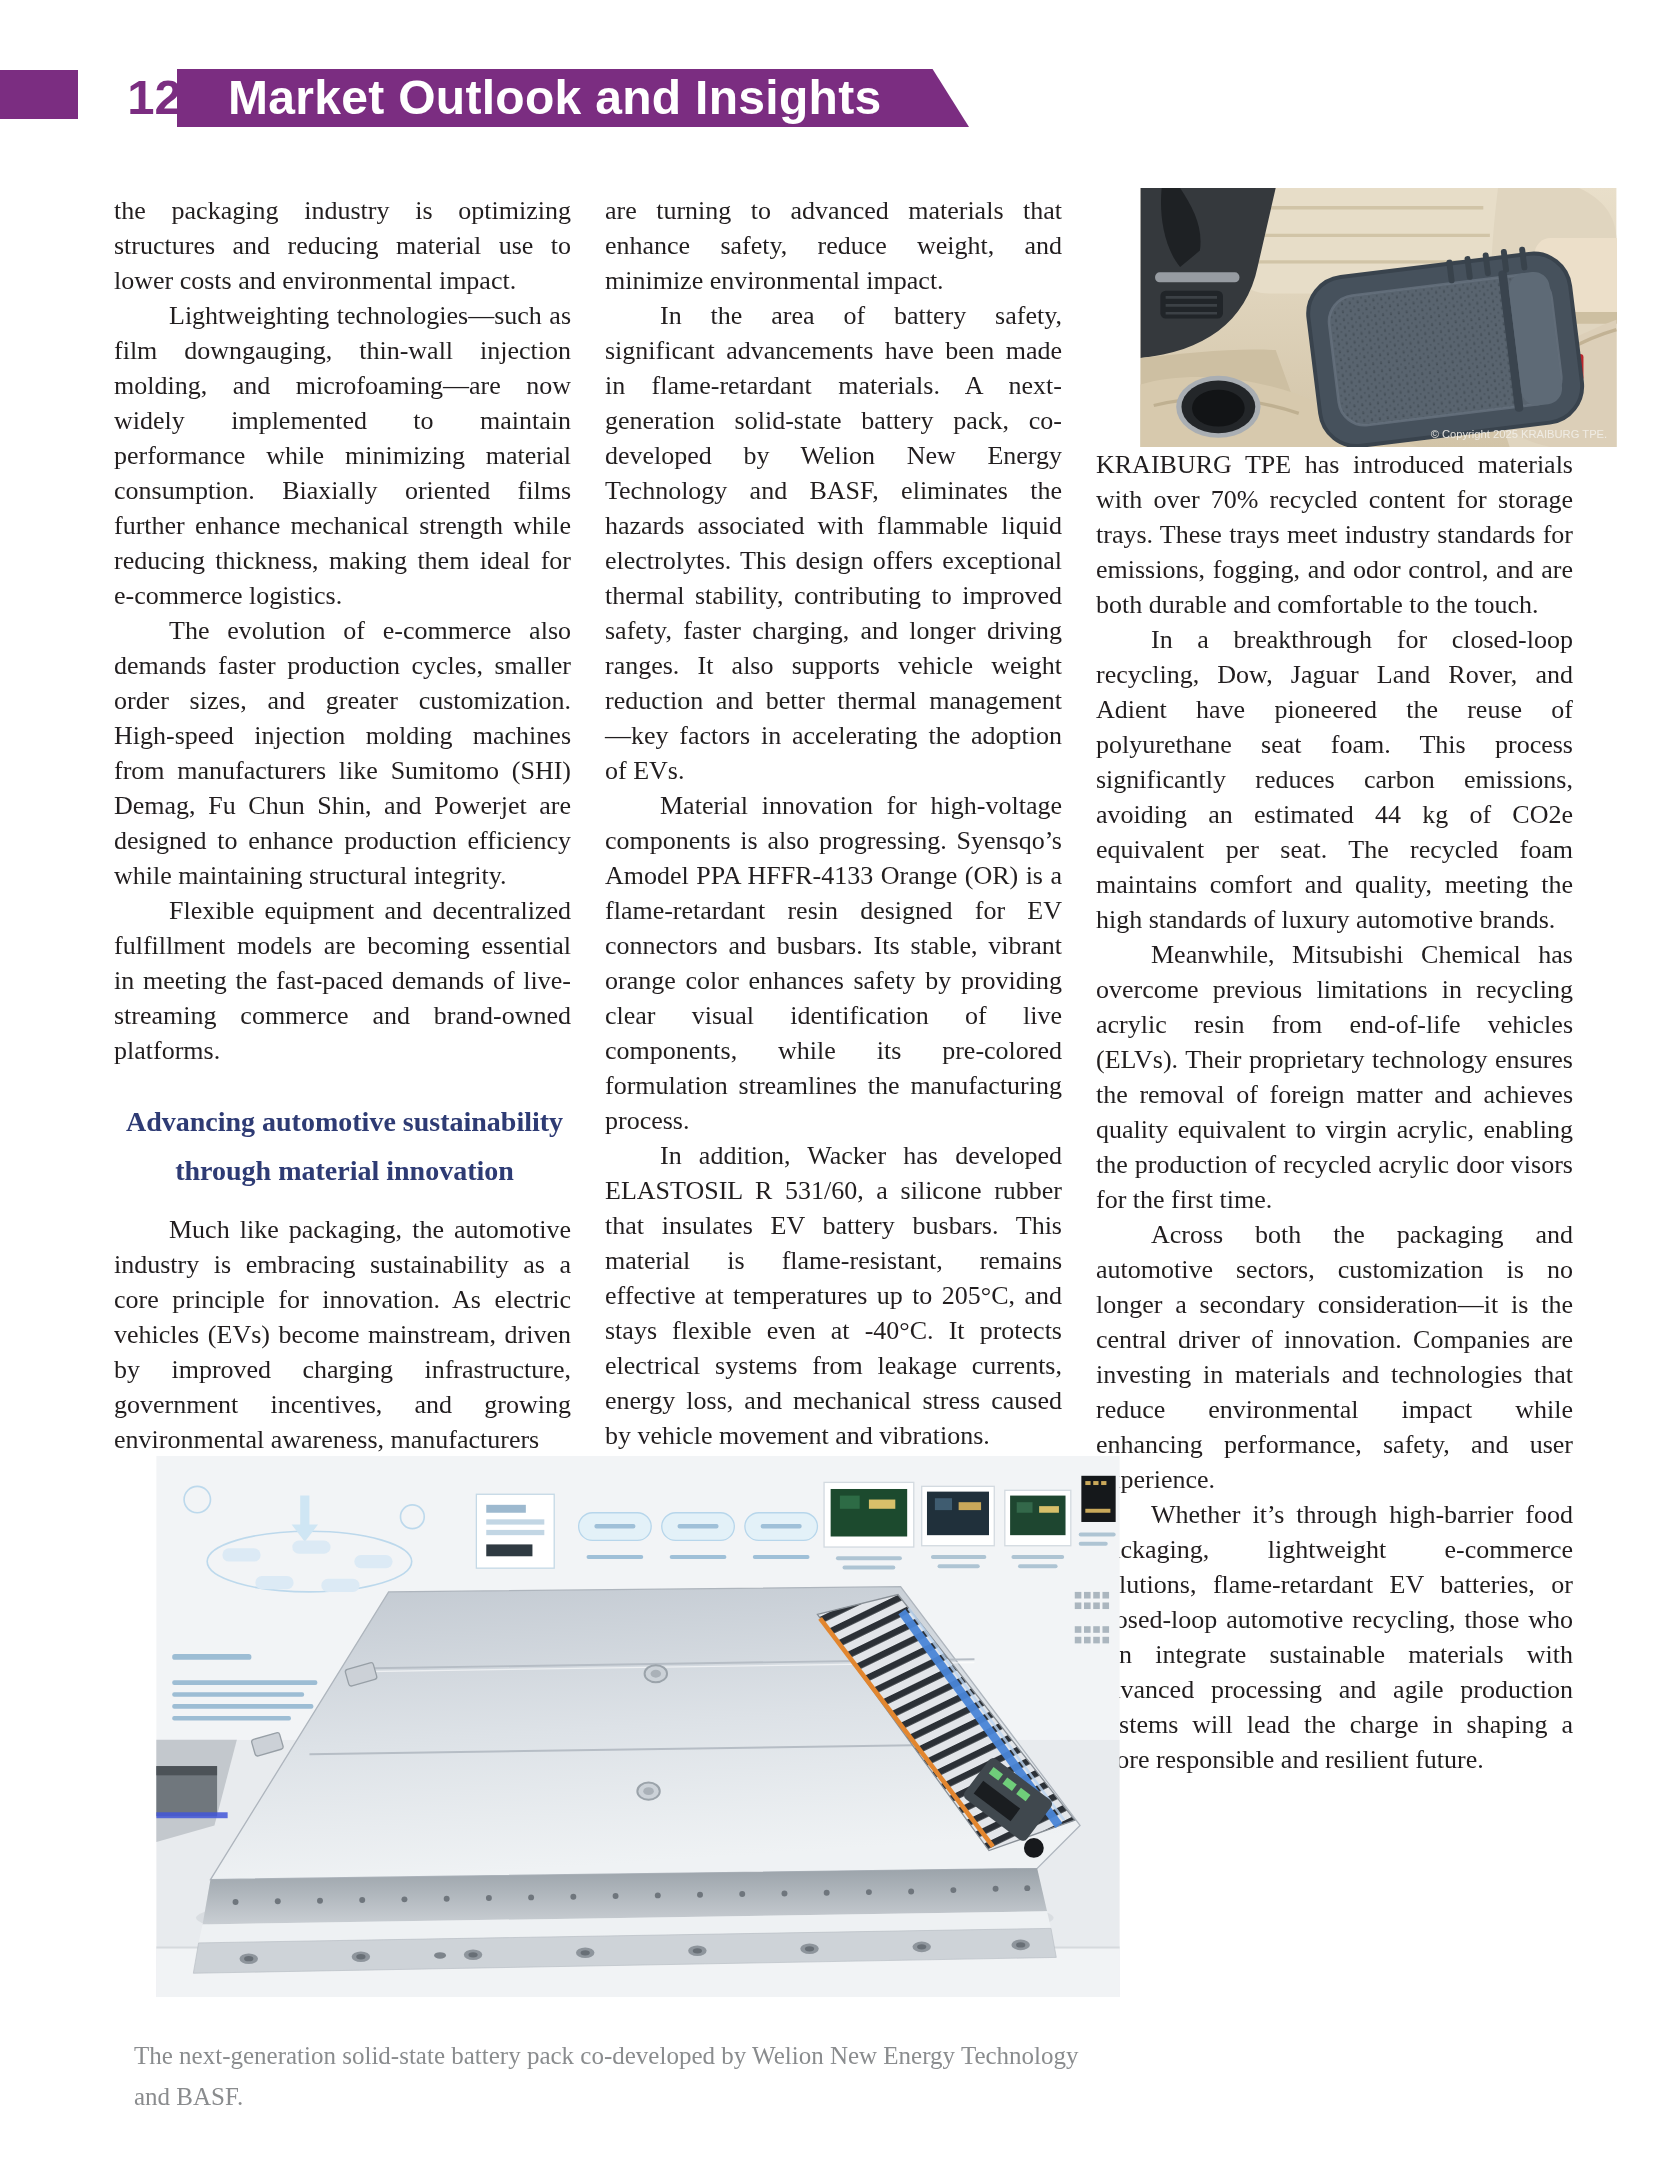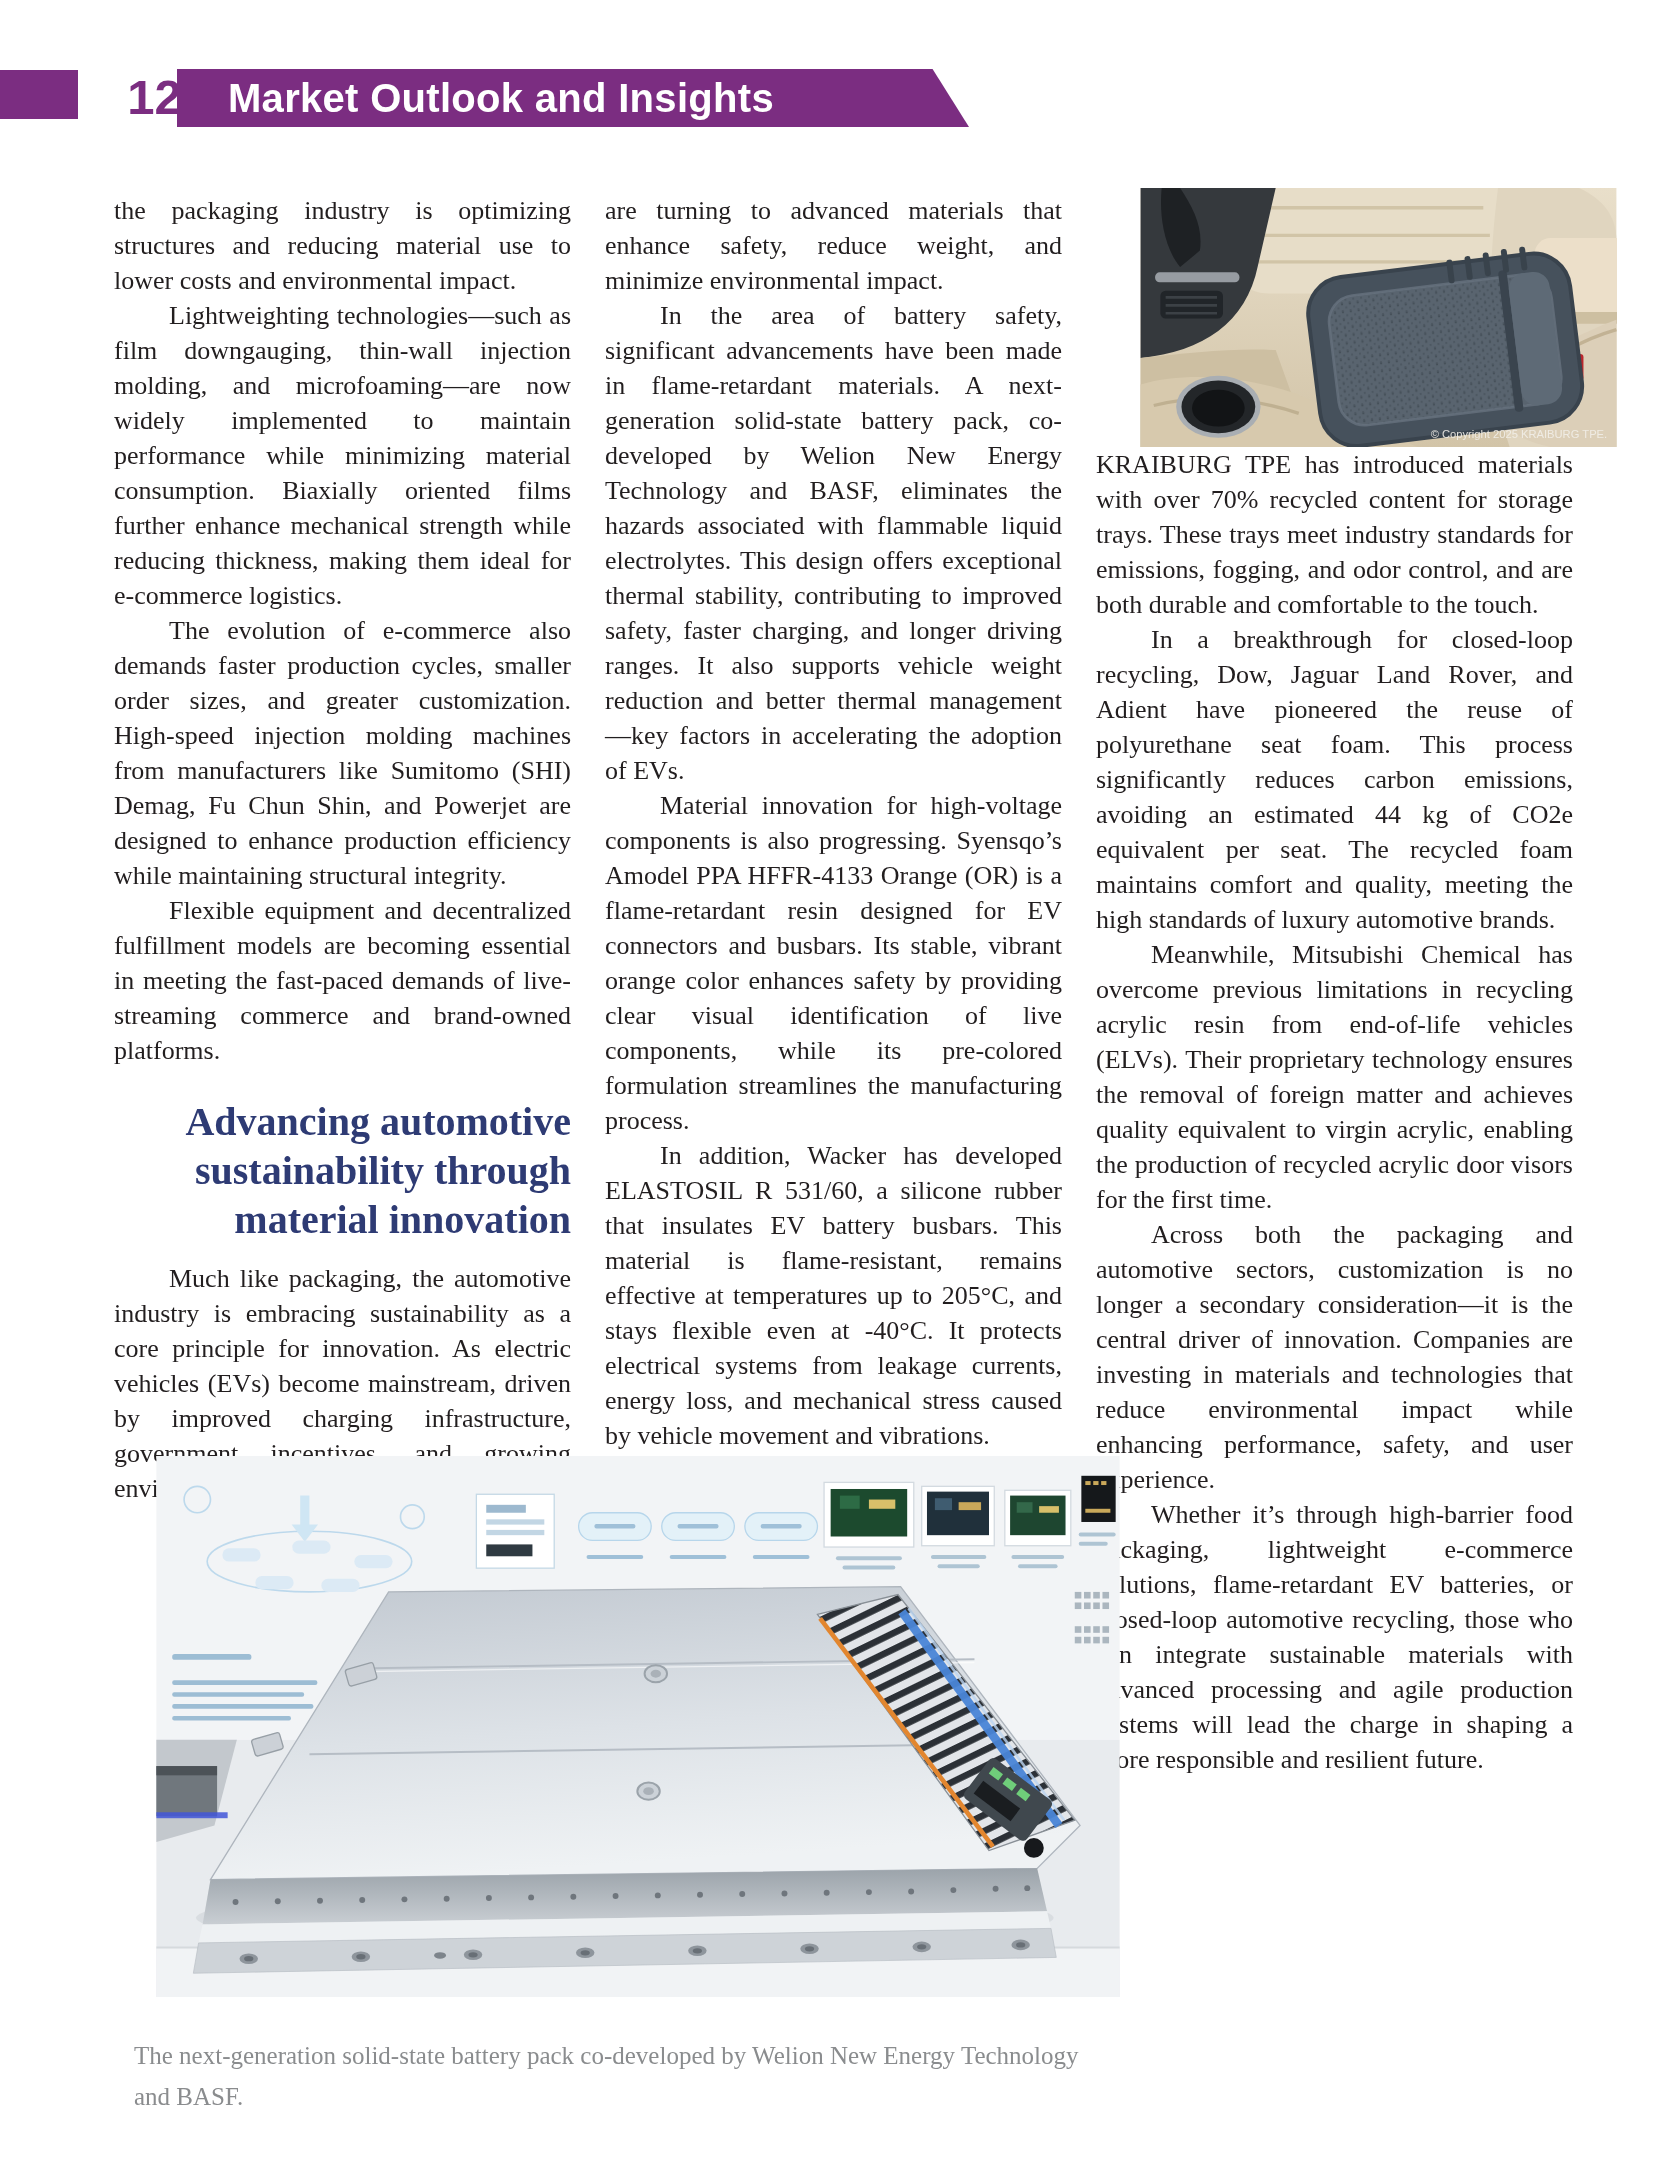--- a/index.html
+++ b/index.html
@@ -21,41 +21,41 @@
     text-align:center;line-height:57px;
     font-family:"Liberation Sans", sans-serif;font-weight:bold;
     font-size:49px;color:#7b2d81;margin-left:27px;
   }
   .hdr-banner{
     position:absolute;left:177px;top:69px;width:792px;height:58px;
     background:#7b2d81;
     clip-path:polygon(0 0, 95.4% 0, 100% 100%, 0 100%);
     color:#ffffff;
     font-family:"Liberation Sans", sans-serif;font-weight:bold;
-    font-size:40px;line-height:58px;
+    font-size:48px;line-height:58px;
     padding-left:0;
   }
   .hdr-banner span{margin-left:51px;letter-spacing:0.3px;}
   
   .col{
     position:absolute;top:193px;
     font-size:26px;line-height:35px;
     text-align:justify;
   }
   .col1{left:114px;width:457px;}
   .col2{left:605px;width:457px;}
   .col3{left:1096px;top:188px;width:477px;}
   .col p{margin:0;text-indent:55px;}
   .col p.flush{text-indent:0;}
   h2.section-heading{
     margin:29px 0 17px 4px;
     font-family:"Liberation Serif", serif;font-weight:bold;
     color:#2e3b74;
-    font-size:40px;line-height:49px;
-    text-align:right;text-indent:0;
+    font-size:28px;line-height:49px;
+    text-align:center;text-indent:0;
   }
   .caption{
     color:#8a8c8e;
     font-size:26px;line-height:38px;
     text-align:left;text-indent:0;
   }
   .car-caption{margin:16px 0 61px 0 !important;}
   .fig{display:block;font-size:0;line-height:0;padding-left:44px;}
   .car-fig{width:477px;height:259px;}
   

